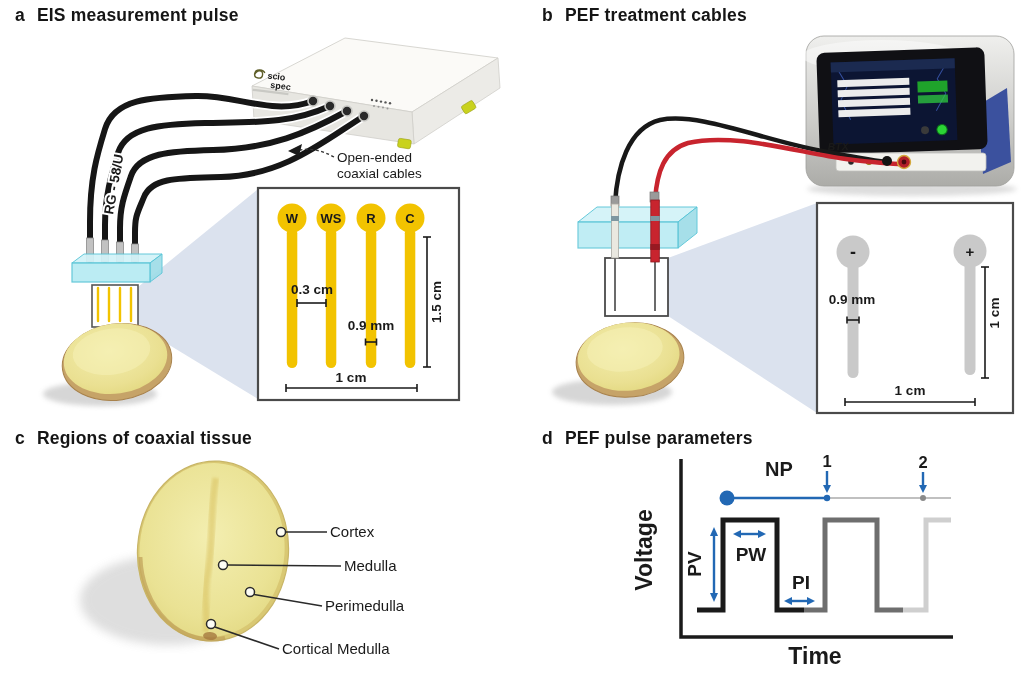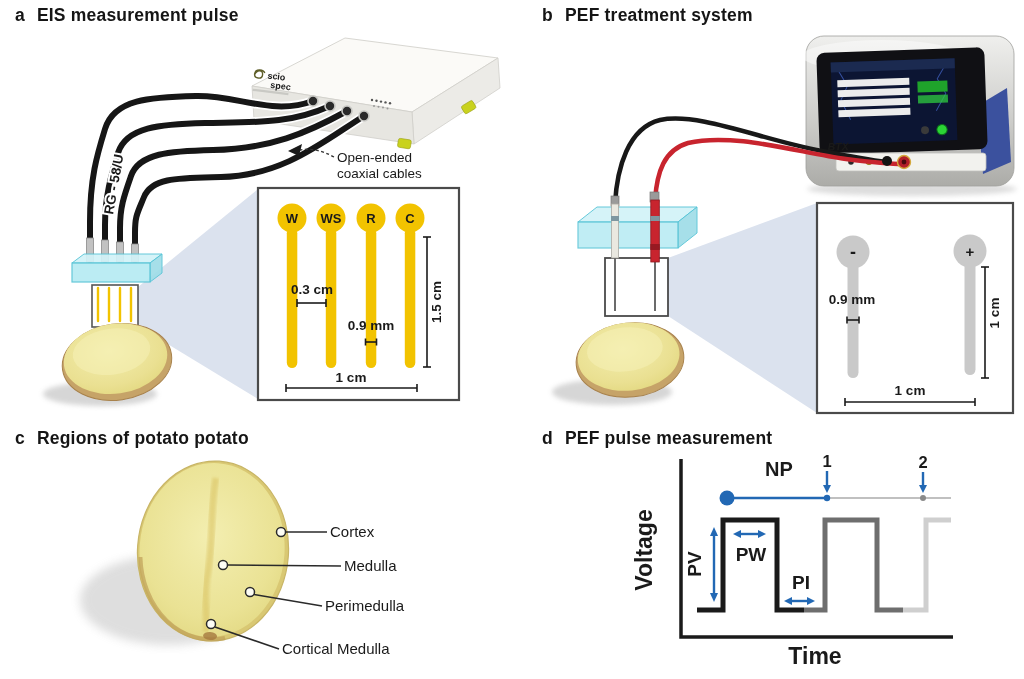--- a/index.html
+++ b/index.html
@@ -25,29 +25,29 @@
 <body>
 
 <div class="fig">
 
   <div class="panel-title" style="left:15px;top:5px">
     <span class="letter">a</span>
     <span>EIS measurement pulse</span>
   </div>
   <div class="panel-title" style="left:542px;top:5px">
     <span class="letter">b</span>
-    <span>PEF treatment system</span>
+    <span>PEF treatment cables</span>
   </div>
   <div class="panel-title" style="left:15px;top:428px">
     <span class="letter">c</span>
-    <span>Regions of potato potato</span>
+    <span>Regions of coaxial tissue</span>
   </div>
   <div class="panel-title" style="left:542px;top:428px">
     <span class="letter">d</span>
-    <span>PEF pulse measurement</span>
+    <span>PEF pulse parameters</span>
   </div>
 
   <svg id="svg-a" width="512" height="425" viewBox="0 0 512 425">
     <defs>
       <radialGradient id="gradFlesh" cx="45%" cy="38%" r="70%">
         <stop offset="0%" stop-color="#F3EEAE"></stop>
           <stop offset="70%" stop-color="#EAE092"></stop>
         <stop offset="100%" stop-color="#E2D77E"></stop>
       </radialGradient>
       <filter id="blurSm" x="-40%" y="-40%" width="180%" height="180%">

